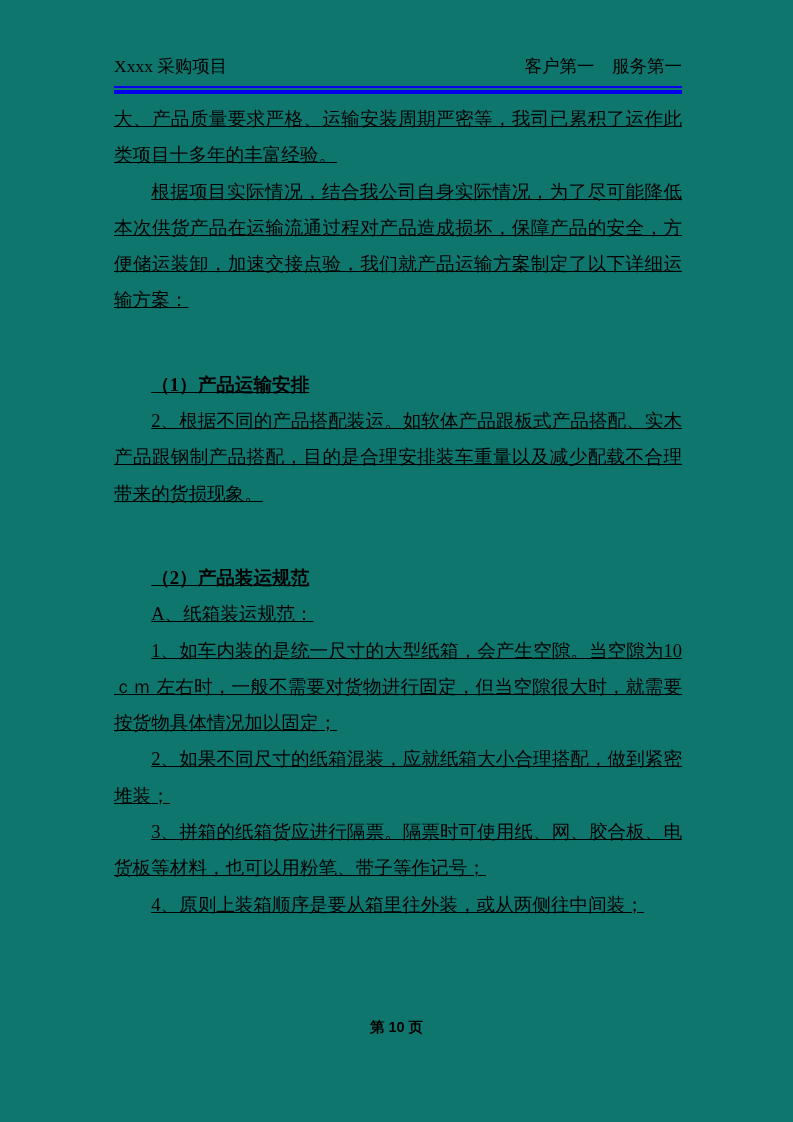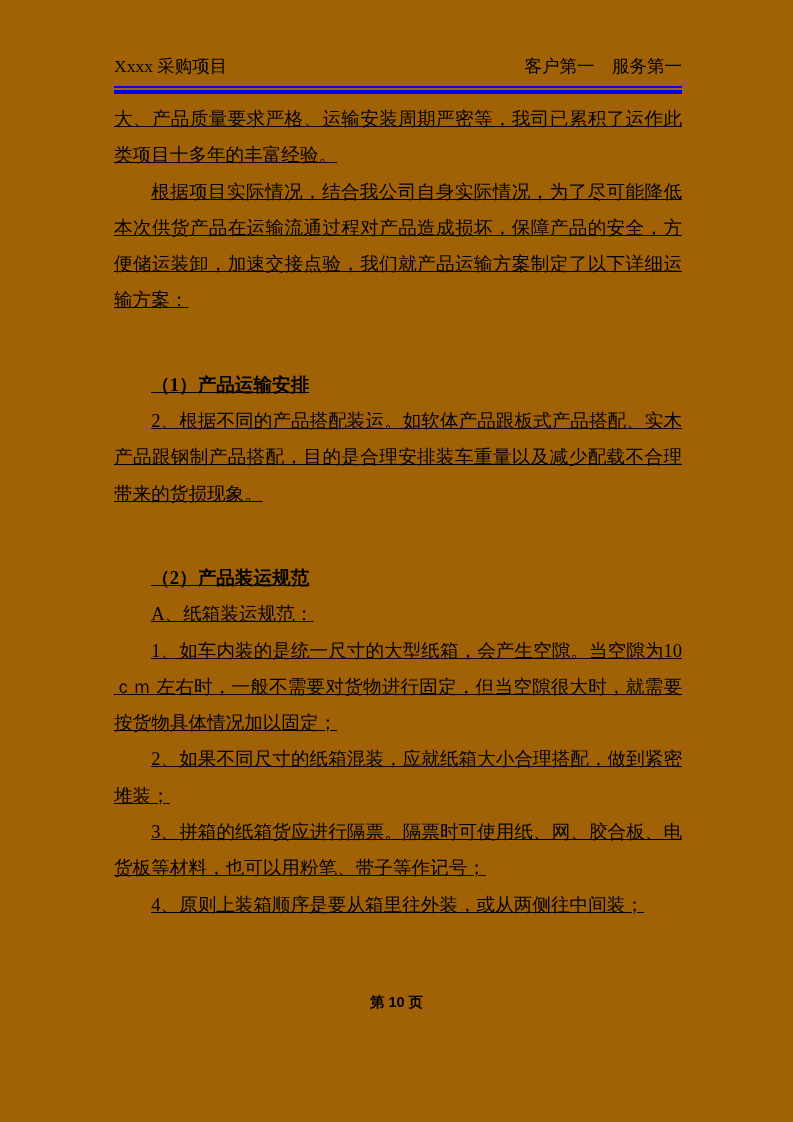--- a/index.html
+++ b/index.html
@@ -4,21 +4,21 @@
 <style>
   html, body {
     margin: 0;
     padding: 0;
     background: #ffffff;
   }
   .page {
     position: relative;
     width: 793px;
     height: 1122px;
-    background: #a16207;
+    background: #0f766e;
     color: #000000;
     font-family: "Liberation Serif", serif;
     overflow: hidden;
   }
   .header {
     position: absolute;
     top: 0;
     left: 114px;
     width: 568px;
   }
@@ -56,21 +56,21 @@
   }
   .content p.noindent {
     text-indent: 0;
   }
   .content p.heading {
     font-weight: bold;
     margin-top: 48px;
   }
   .footer {
     position: absolute;
-    top: 993px;
+    top: 1018px;
     left: 0;
     width: 793px;
     text-align: center;
     font-family: "Liberation Sans", sans-serif;
     font-weight: bold;
     font-size: 14.5px;
     line-height: 18px;
   }
 </style>
 </head>

